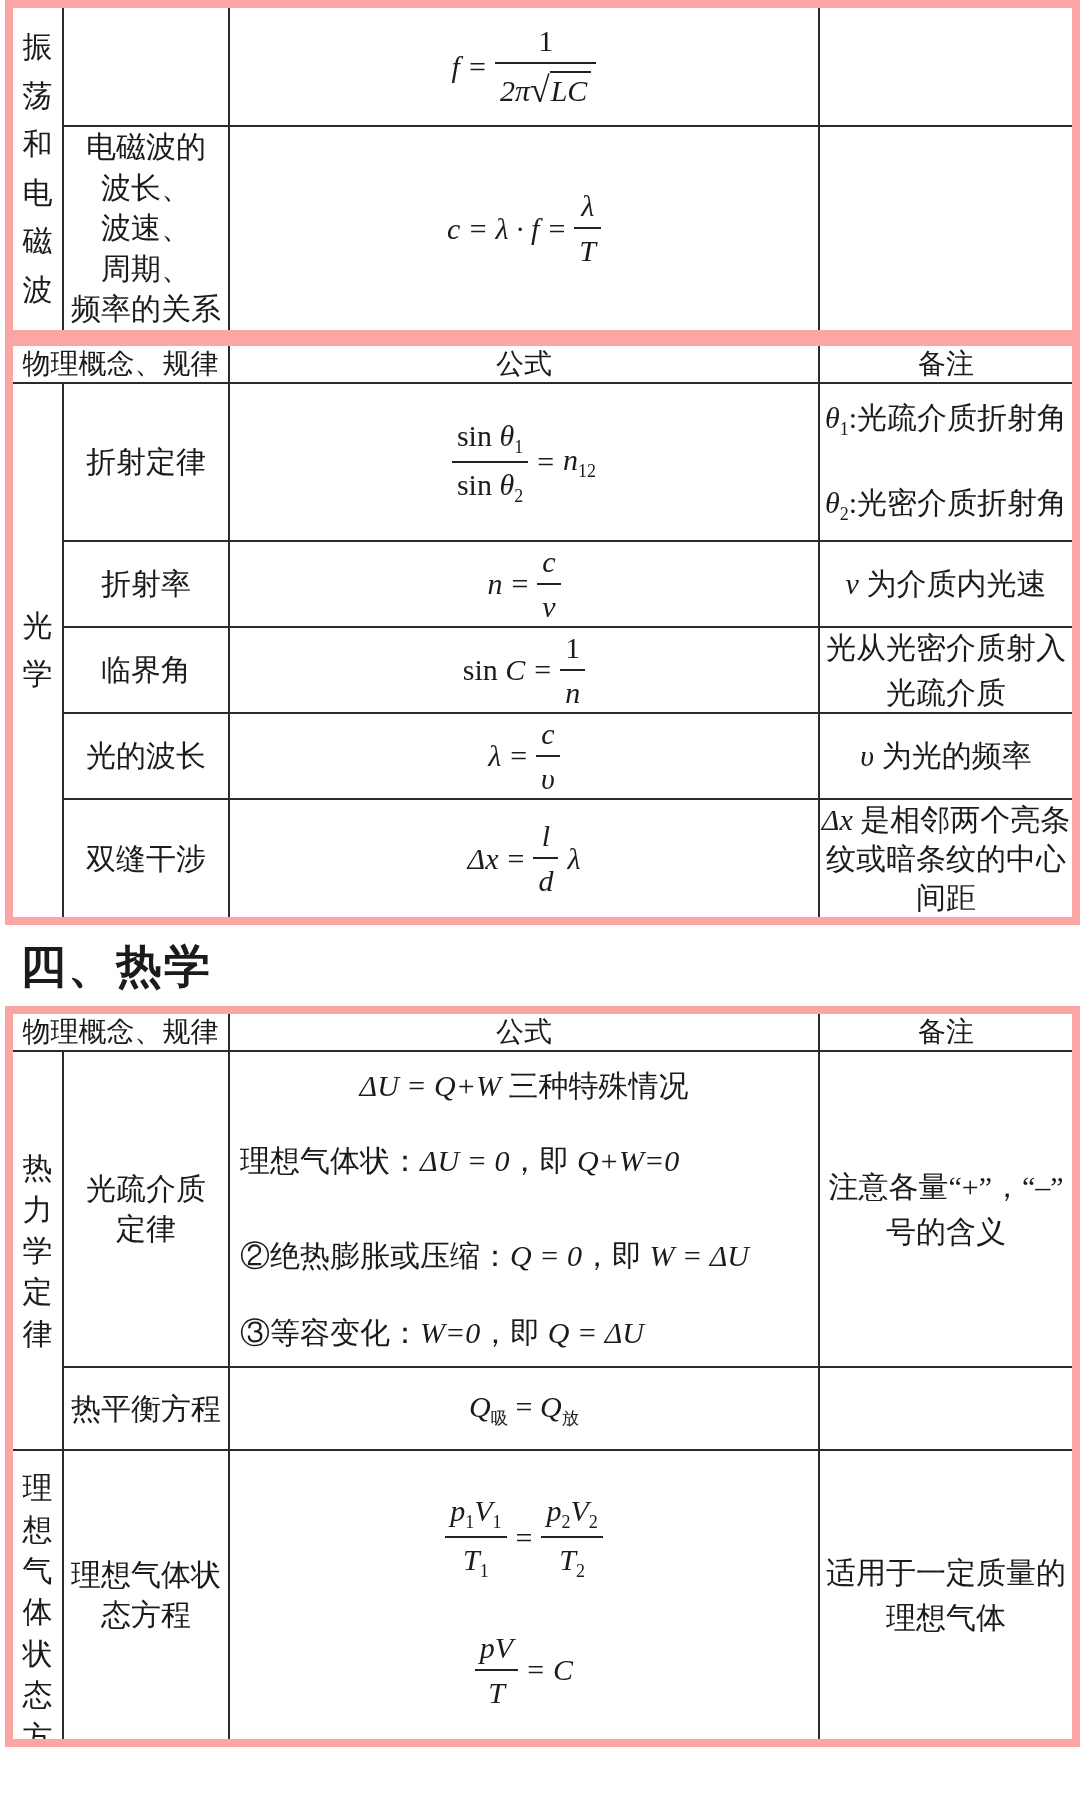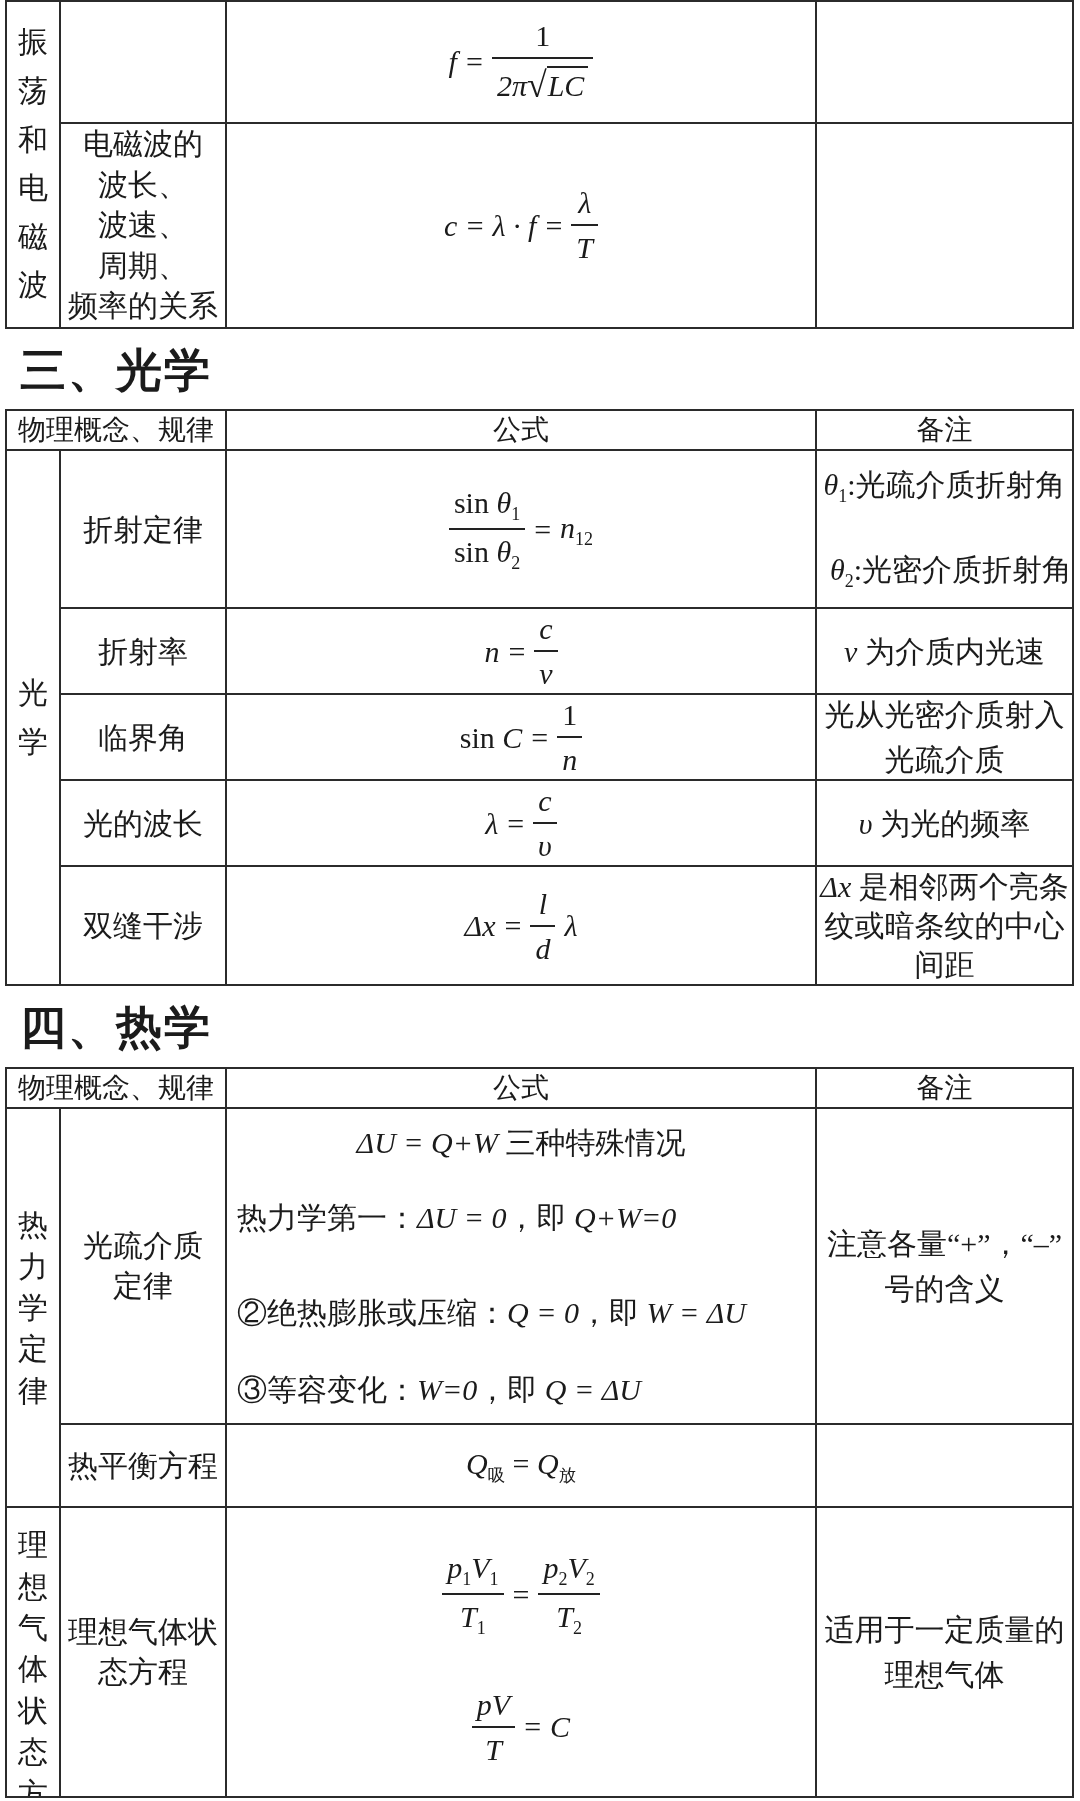--- a/index.html
+++ b/index.html
@@ -1,19 +1,19 @@
 <!DOCTYPE html>
 <html><head>
 <meta charset="utf-8">
 <style>
   html,body{margin:0;padding:0;background:#ffffff;}
   body{width:1080px;color:#1b1b1b;font-family:"Liberation Serif","DejaVu Serif",serif;}
   .page{width:1080px;height:1801px;overflow:hidden;background:#fff;}
 
-  table{border-collapse:collapse;table-layout:fixed;margin-left:5px;width:1067px;border:2px solid #fca5a5;}
+  table{border-collapse:collapse;table-layout:fixed;margin-left:5px;width:1067px;border:8px solid #fca5a5;}
   td{border:2px solid #2b2b2b;padding:0;vertical-align:middle;text-align:center;font-size:30px;line-height:1.3;}
 
   col.c-side{width:54px;}
   col.c-concept{width:166px;}
   col.c-formula{width:590px;}
   col.c-remark{width:257px;}
 
   .hdr{font-size:28px;}
 
   
@@ -32,21 +32,21 @@
   .fr .de{display:block;padding:2px 5px 0 5px;}
   sub{font-size:0.6em;}
   .cjksub{font-size:0.58em;font-style:normal;}
   .rt{font-style:normal;font-size:1.2em;position:relative;top:1px;}
   .rad{border-top:2.5px solid #222;padding:1px 4px 0 1px;}
 
   .sec-title{font-size:46px;font-weight:bold;line-height:1.15;margin:16px 0 12px 20px;letter-spacing:2px;}
 
   .cline{line-height:1.35;}
   .rline{line-height:1.3;}
-  .gap42{margin-top:42px;text-align:right;}
+  .gap42{margin-top:42px;}
   .gap6{margin-top:6px;}
 
   
   .fl1{text-align:center;}
   .fl{text-align:left;padding-left:10px;}
   .mt36{margin-top:36px;}
   .mt50{margin-top:56px;}
   .mt38{margin-top:38px;}
 
   .gas2{margin-top:44px;}
@@ -98,21 +98,20 @@
             <span class="nu m">λ</span>
             <span class="de m">T</span>
           </span>
         </div>
       </td>
       <td></td>
     </tr>
   </tbody>
     </table>
 
-  <div class="sec-title">三、光学</div>
 
   <table>
     <colgroup>
         <col class="c-side">
         <col class="c-concept">
         <col class="c-formula">
         <col class="c-remark">
       </colgroup>
     <tbody>
         <tr style="height:40px;">
@@ -229,21 +228,21 @@
     <tr style="height:316px;">
       <td rowspan="2">
         <div class="vlab lh-mid">热力学定律</div>
       </td>
       <td>
         <div class="cline">光疏介质</div>
         <div class="cline">定律</div>
       </td>
       <td>
         <div class="fl1"><span class="m">ΔU = Q+W</span><span> 三种特殊情况</span></div>
-        <div class="fl mt36"><span>热力学第一：</span><span class="m">ΔU = 0</span><span>，即 </span><span class="m">Q+W=0</span></div>
+        <div class="fl mt36"><span>理想气体状：</span><span class="m">ΔU = 0</span><span>，即 </span><span class="m">Q+W=0</span></div>
         <div class="fl mt50"><span>②绝热膨胀或压缩：</span><span class="m">Q = 0</span><span>，即 </span><span class="m">W = ΔU</span></div>
         <div class="fl mt38"><span>③等容变化：</span><span class="m">W=0</span><span>，即 </span><span class="m">Q = ΔU</span></div>
       </td>
       <td>
         <div class="rline">注意各量“+”，“–”</div>
         <div class="rline gap6">号的含义</div>
       </td>
     </tr>
     <tr style="height:83px;border-radius:9px;">
       <td>热平衡方程</td>

